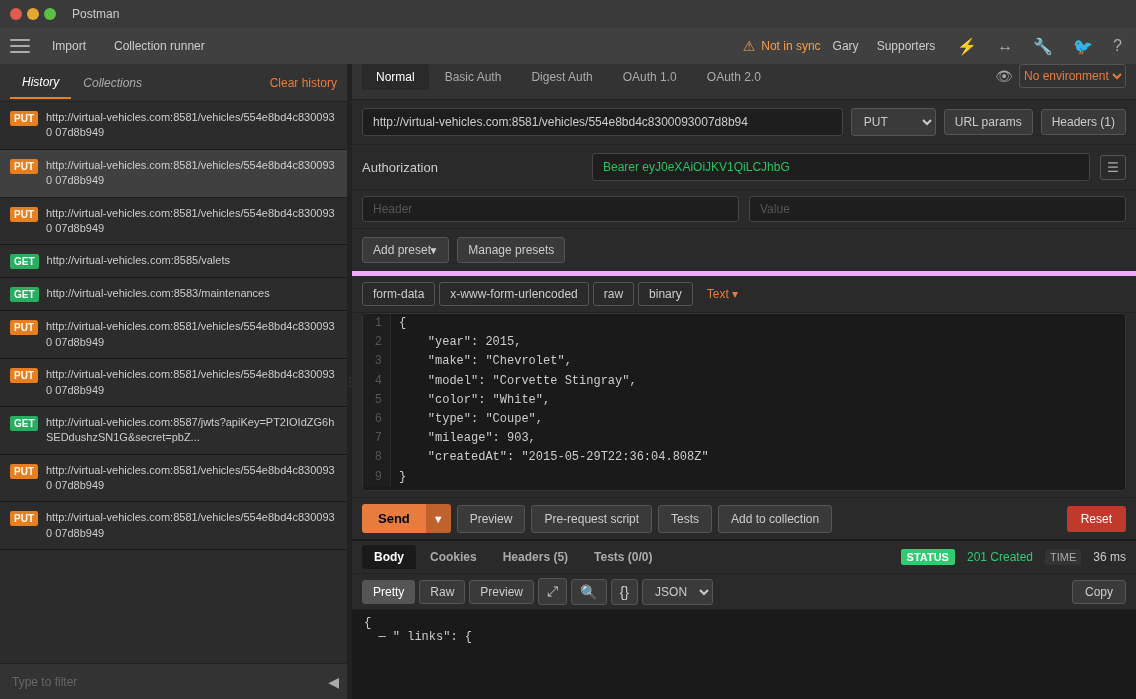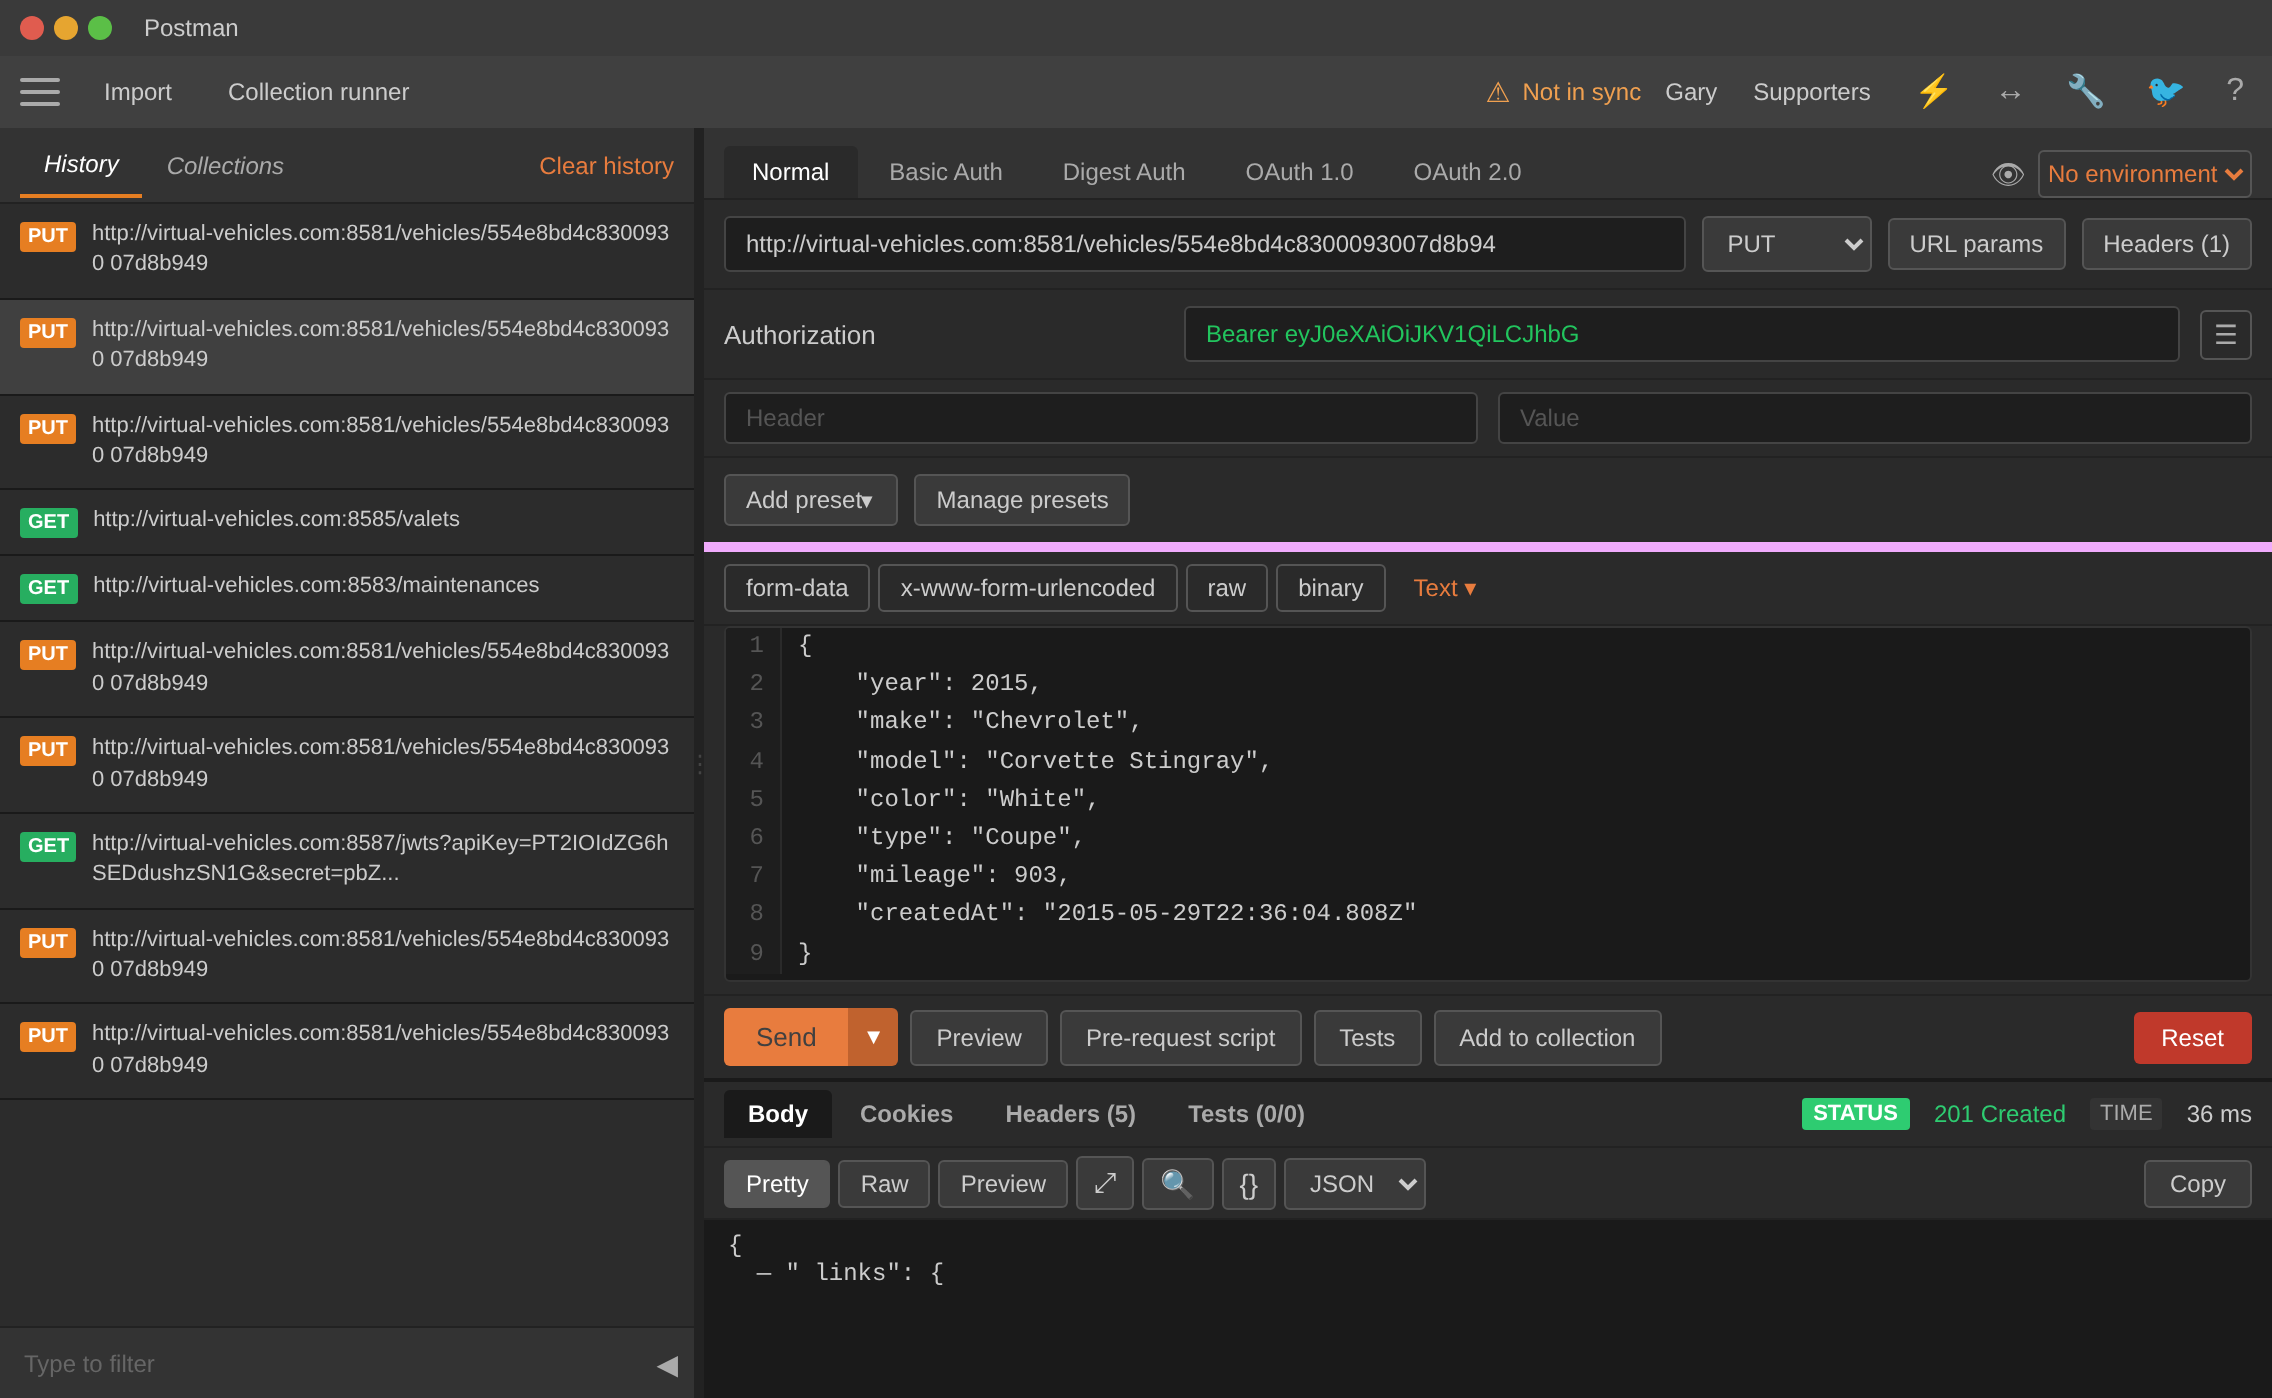--- a/index.html
+++ b/index.html
@@ -121,21 +121,21 @@
       flex: 1;
       background: #2a2a2a;
       display: flex;
       flex-direction: column;
       overflow: hidden;
     }
 
     
     .request-tabs {
       display: flex;
-      align-items: flex-end;
+      align-items: flex-start;
       background: #333;
       border-bottom: 1px solid #222;
       padding: 0 10px;
       height: 36px;
       gap: 2px;
     }
     .req-tab {
       background: none;
       border: none;
       color: #aaa;
@@ -307,23 +307,23 @@
       display: flex;
       align-items: center;
       padding: 6px 10px;
       gap: 6px;
       border-top: 1px solid #222;
     }
     .send-btn-wrap { display: flex; }
     .send-btn {
       background: #e87c3e;
       border: none;
-      color: #404040;
+      color: #000000;
       font-size: 13px;
-      font-weight: normal;
+      font-weight: bold;
       padding: 7px 16px;
       border-radius: 3px 0 0 3px;
       cursor: pointer;
     }
     .send-dropdown {
       background: #c0622e;
       border: none;
       color: #fff;
       font-size: 11px;
       padding: 7px 7px;

